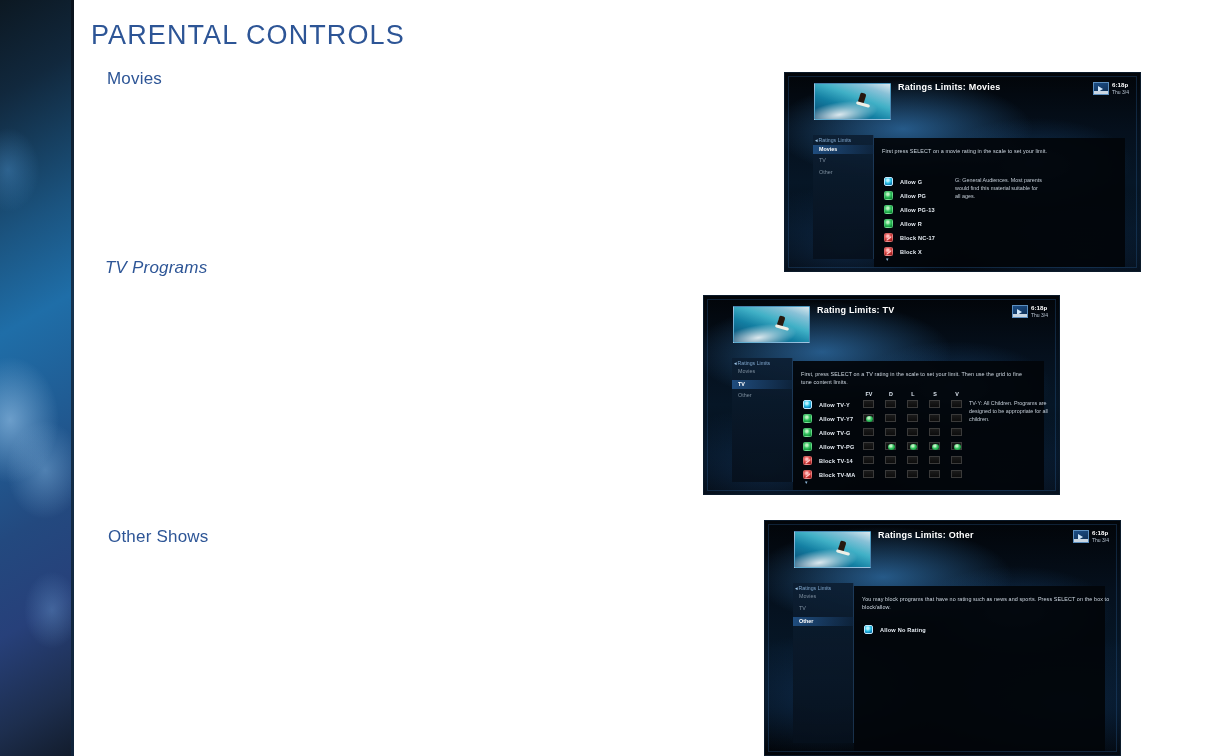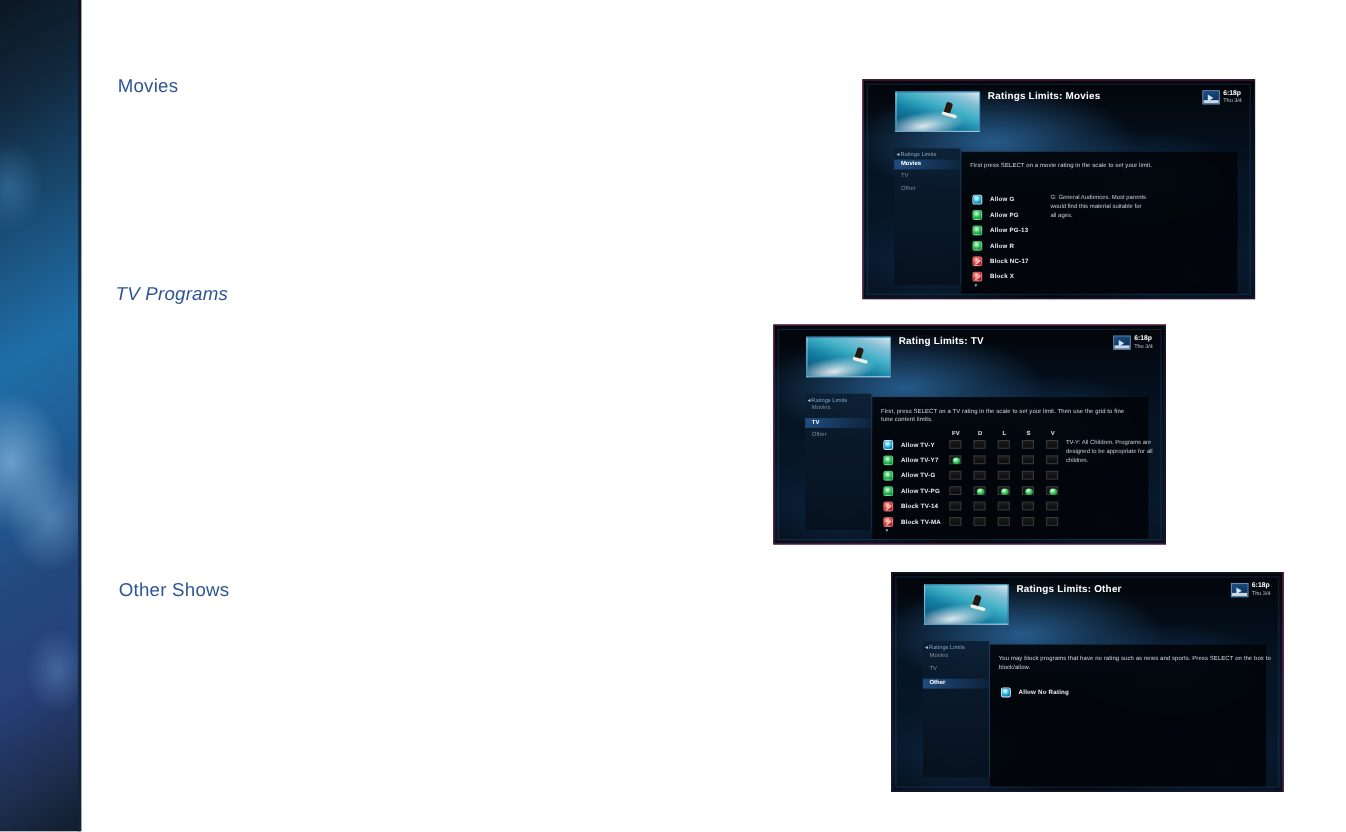--- a/index.html
+++ b/index.html
@@ -39,26 +39,26 @@
     position: absolute; font-size: 17px; color: #2d5596; font-weight: 400;
     letter-spacing: .2px; white-space: nowrap;
   }
   .sh-movies { left: 107px; top: 69px; }
   .sh-tv     { left: 105px; top: 258px; font-style: italic; }
   .sh-other  { left: 108px; top: 527px; text-align: center; }
 
   
   .shot {
     position: absolute; overflow: hidden;
-    background:#be185d;
+    background:#eab308;
     border: 1px solid #0b1a2a;
   }
   .shot-movies { left: 784px; top: 72px;  width: 357px; height: 200px; }
   .shot-tv     { left: 703px; top: 295px; width: 357px; height: 200px; }
-  .shot-other  { left: 810px; top: 520px; width: 357px; height: 200px; }
+  .shot-other  { left: 764px; top: 520px; width: 357px; height: 236px; }
 
   
   .ui {
     position:absolute; inset:0;
     background:
       radial-gradient(ellipse 180px 70px at 118px 56px, rgba(60,140,210,.60), rgba(20,50,90,0) 72%),
       radial-gradient(ellipse 130px 60px at 250px 90px, rgba(40,110,180,.35), rgba(10,30,60,0) 75%),
       radial-gradient(ellipse 150px 80px at 60px 175px, rgba(30,80,140,.35), rgba(5,15,30,0) 78%),
       radial-gradient(ellipse 200px 90px at 300px 185px, rgba(25,70,125,.30), rgba(5,15,30,0) 78%),
       linear-gradient(180deg,#020509 0%, #05101d 30%, #061626 55%, #04101c 80%, #020509 100%);
@@ -199,20 +199,21 @@
   }
 </style>
 </head>
 <body>
 
 <div class="page">
 
   <div class="left-bar"></div>
   <div class="left-bar-edge"></div>
 
+  <div class="page-title">PARENTAL CONTROLS</div>
 
   <div class="section-heading sh-movies">Movies</div>
   <div class="section-heading sh-tv">TV Programs</div>
   <div class="section-heading sh-other">Other Shows</div>
 
   <div class="shot shot-movies">
     <div class="ui">
       <div class="ui-inner-border"></div>
 
       <div class="preview">

